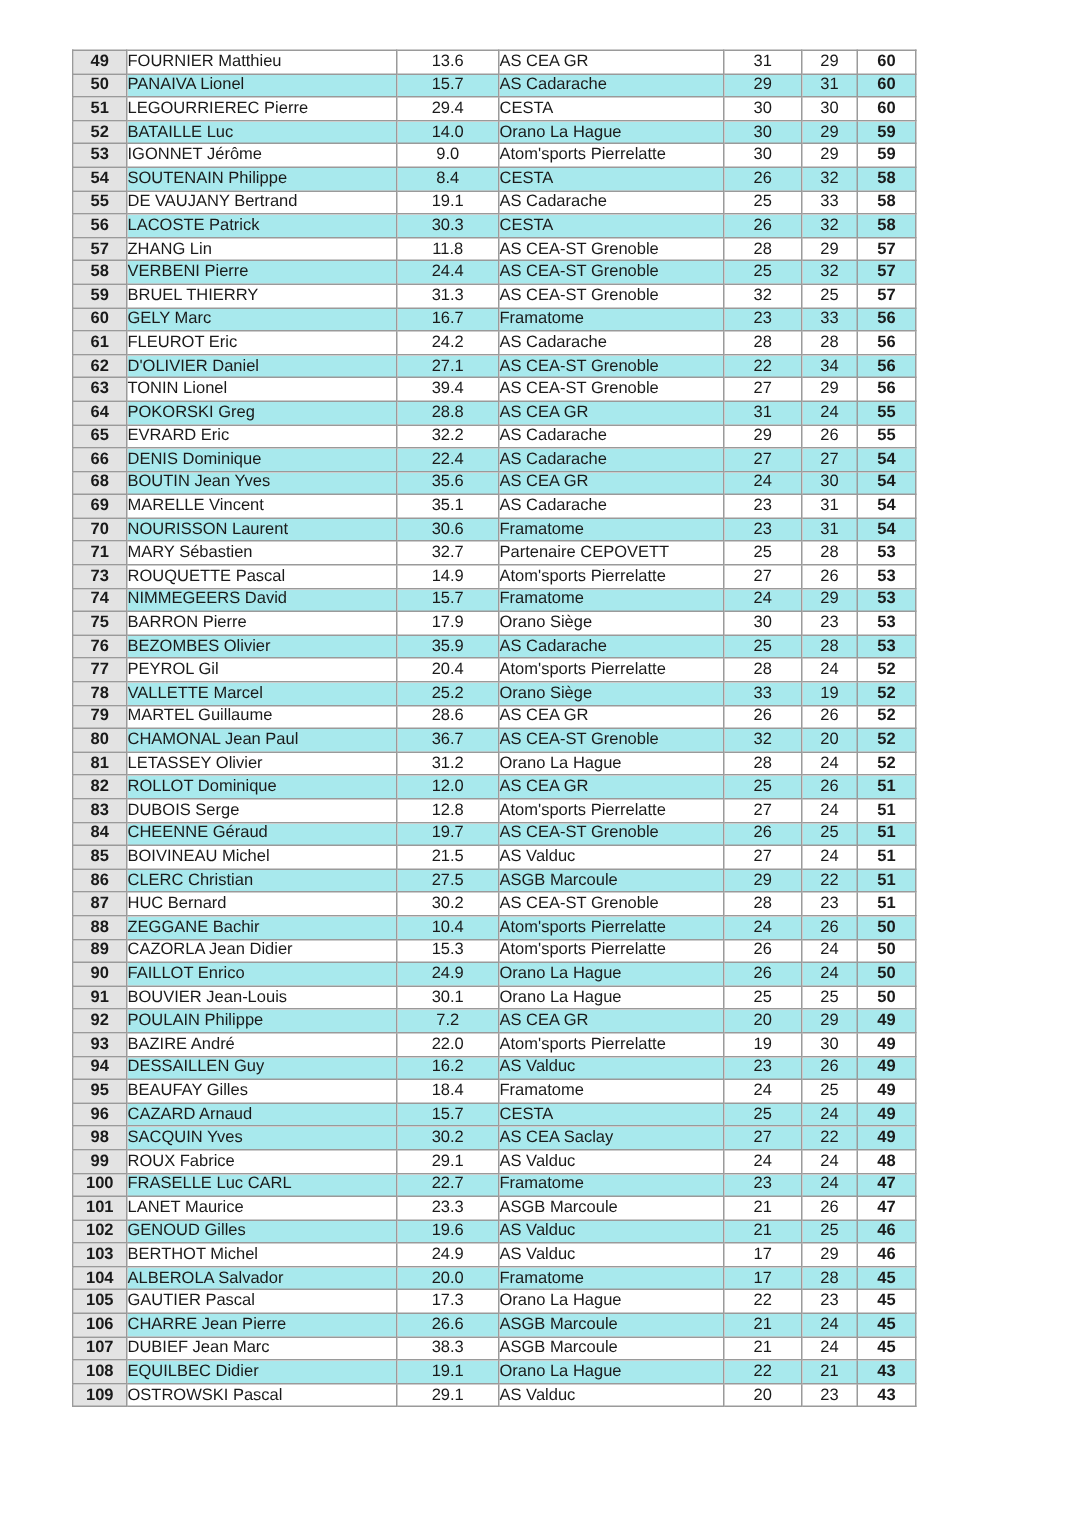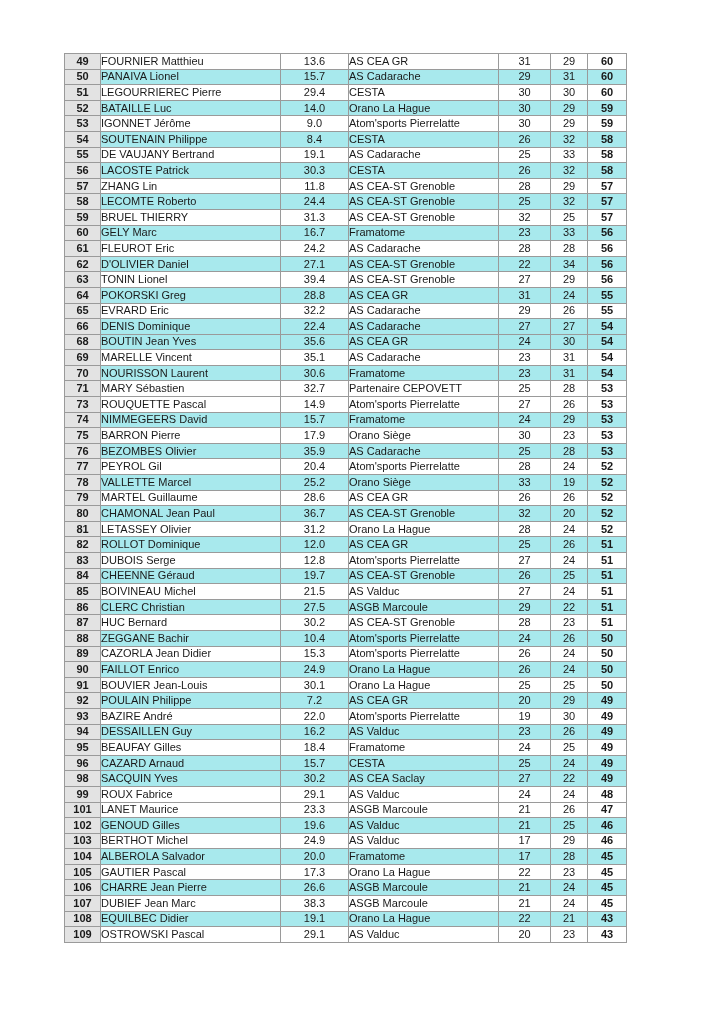--- a/index.html
+++ b/index.html
@@ -14,24 +14,23 @@
   body {
     width: 724px;
     height: 1024px;
     position: relative;
     overflow: hidden;
     font-family: "Liberation Sans", "DejaVu Sans", sans-serif;
     background: var(--page-bg);
   }
   .table-wrap {
     position: absolute;
-    left: 64px;
+    left: 48px;
     top: 33px;
     width: 562px;
-    margin-top: 20px;
   }
   table.results {
     width: 562px;
     border-collapse: collapse;
     table-layout: fixed;
     font-size: 11px;
     color: var(--text);
   }
   table.results td {
     border: 1px solid var(--grid);
@@ -146,21 +145,21 @@
     <td class="c-rank">57</td>
     <td class="c-name">ZHANG Lin</td>
     <td class="c-index">11.8</td>
     <td class="c-club">AS CEA-ST Grenoble</td>
     <td class="c-s1">28</td>
     <td class="c-s2">29</td>
     <td class="c-total">57</td>
   </tr>
         <tr class="tint">
     <td class="c-rank">58</td>
-    <td class="c-name">LECOMTE Roberto</td>
+    <td class="c-name">VERBENI Pierre</td>
     <td class="c-index">24.4</td>
     <td class="c-club">AS CEA-ST Grenoble</td>
     <td class="c-s1">25</td>
     <td class="c-s2">32</td>
     <td class="c-total">57</td>
   </tr>
         <tr>
     <td class="c-rank">59</td>
     <td class="c-name">BRUEL THIERRY</td>
     <td class="c-index">31.3</td>
@@ -495,20 +494,29 @@
   </tr>
         <tr>
     <td class="c-rank">99</td>
     <td class="c-name">ROUX Fabrice</td>
     <td class="c-index">29.1</td>
     <td class="c-club">AS Valduc</td>
     <td class="c-s1">24</td>
     <td class="c-s2">24</td>
     <td class="c-total">48</td>
   </tr>
+        <tr class="tint">
+    <td class="c-rank">100</td>
+    <td class="c-name">FRASELLE Luc CARL</td>
+    <td class="c-index">22.7</td>
+    <td class="c-club">Framatome</td>
+    <td class="c-s1">23</td>
+    <td class="c-s2">24</td>
+    <td class="c-total">47</td>
+  </tr>
         <tr>
     <td class="c-rank">101</td>
     <td class="c-name">LANET Maurice</td>
     <td class="c-index">23.3</td>
     <td class="c-club">ASGB Marcoule</td>
     <td class="c-s1">21</td>
     <td class="c-s2">26</td>
     <td class="c-total">47</td>
   </tr>
         <tr class="tint">

